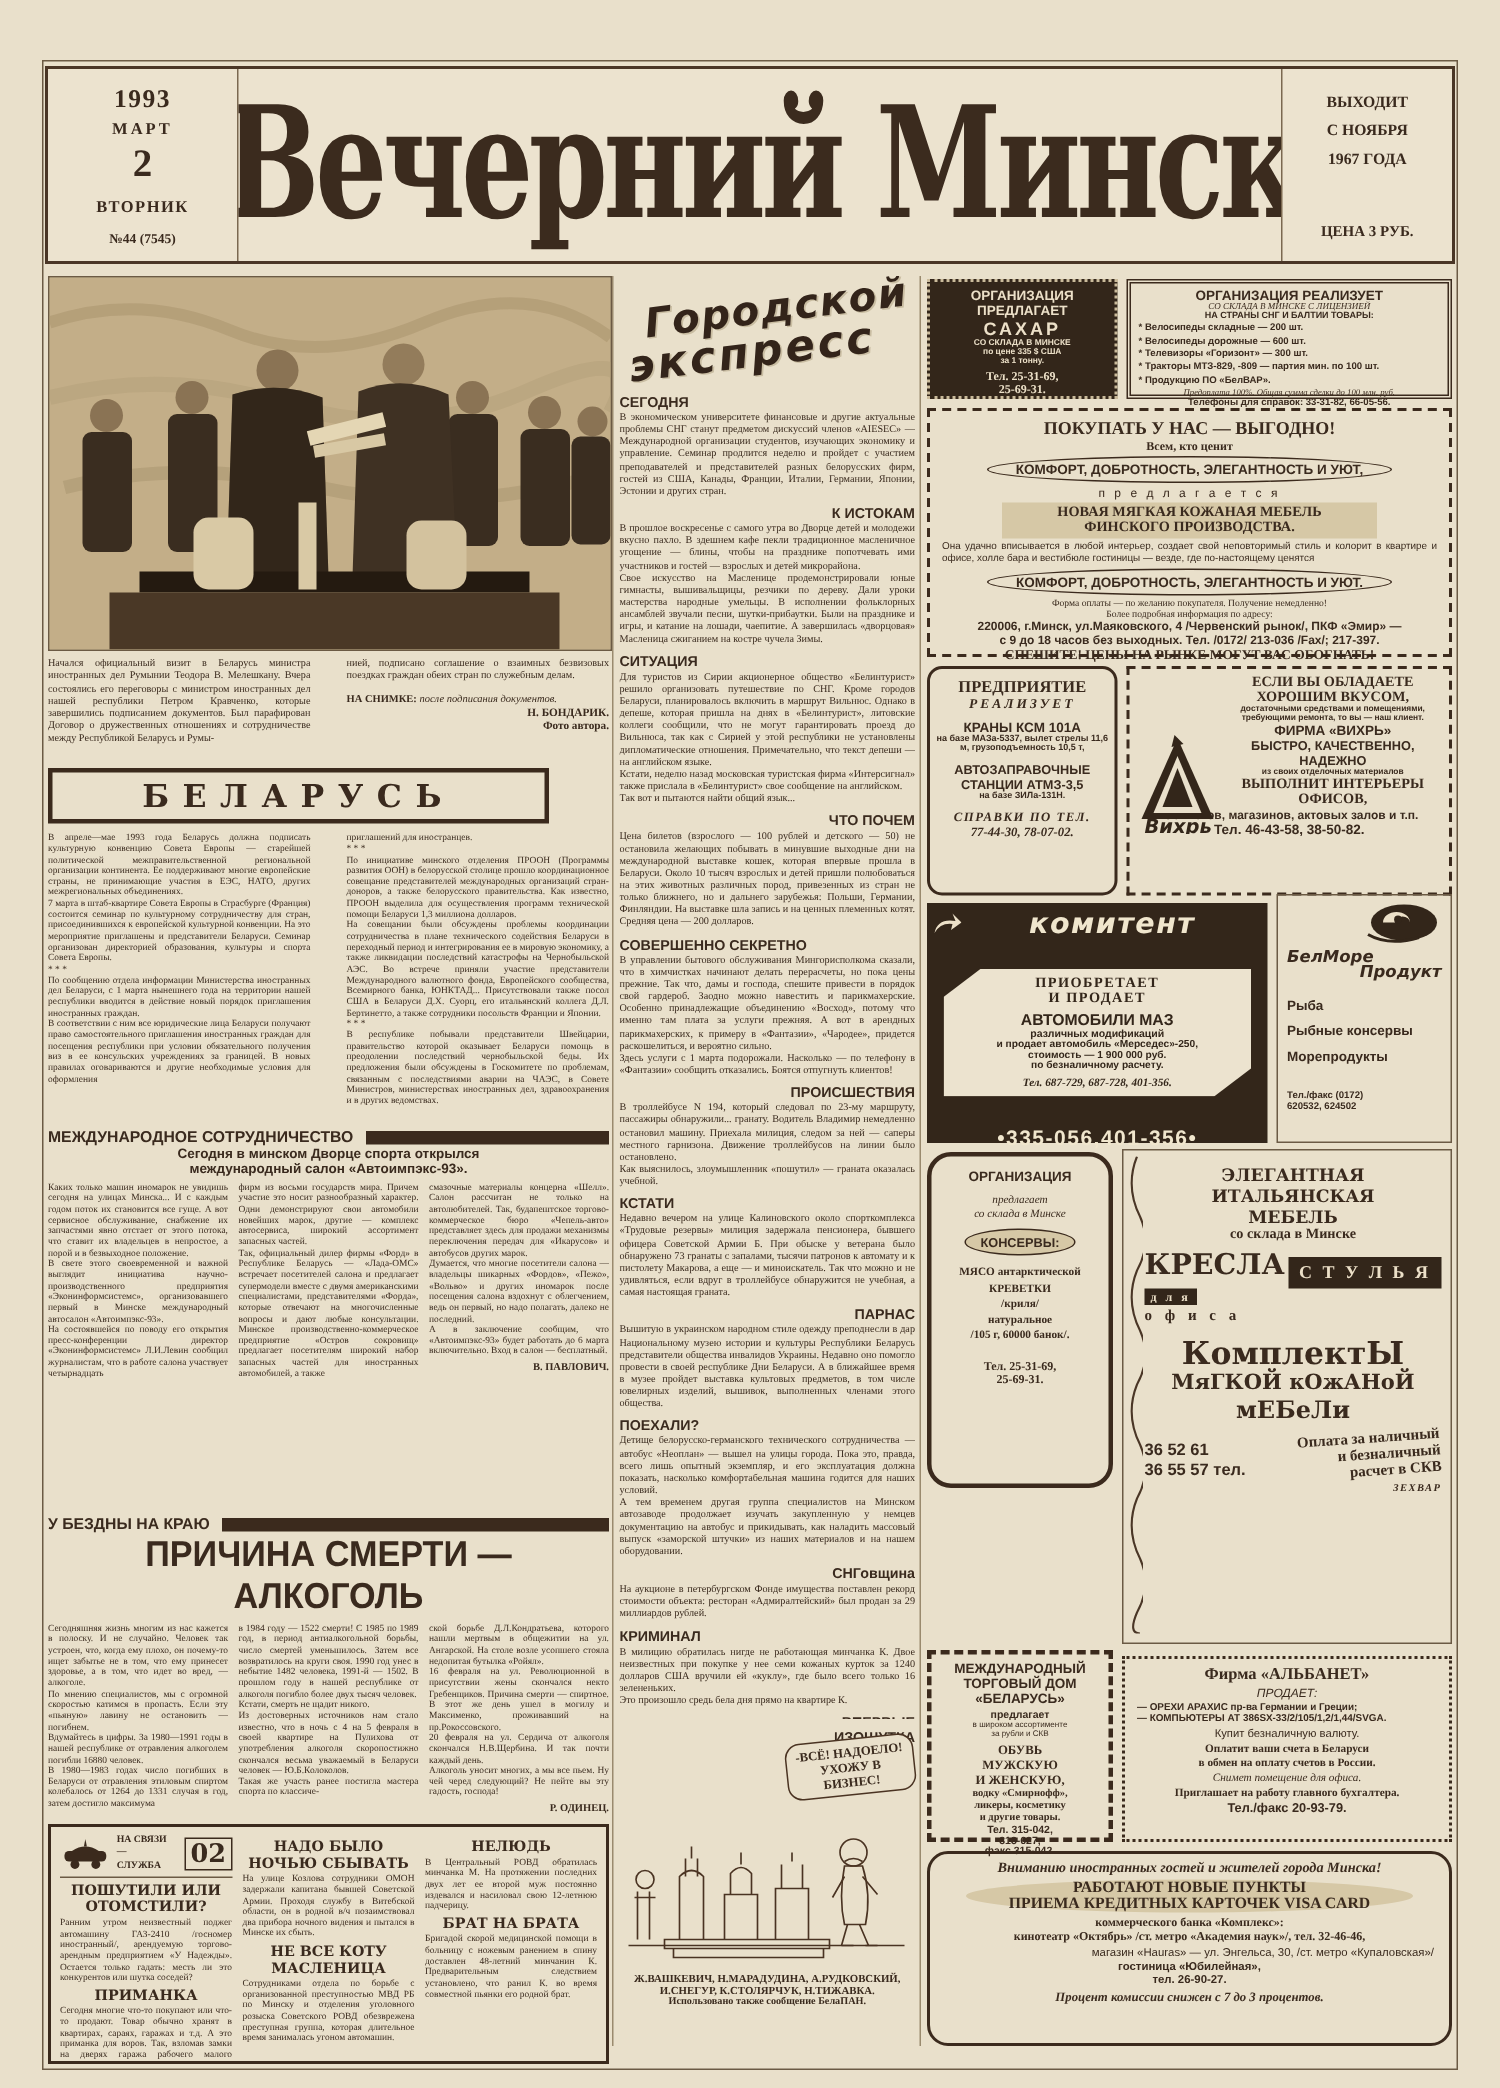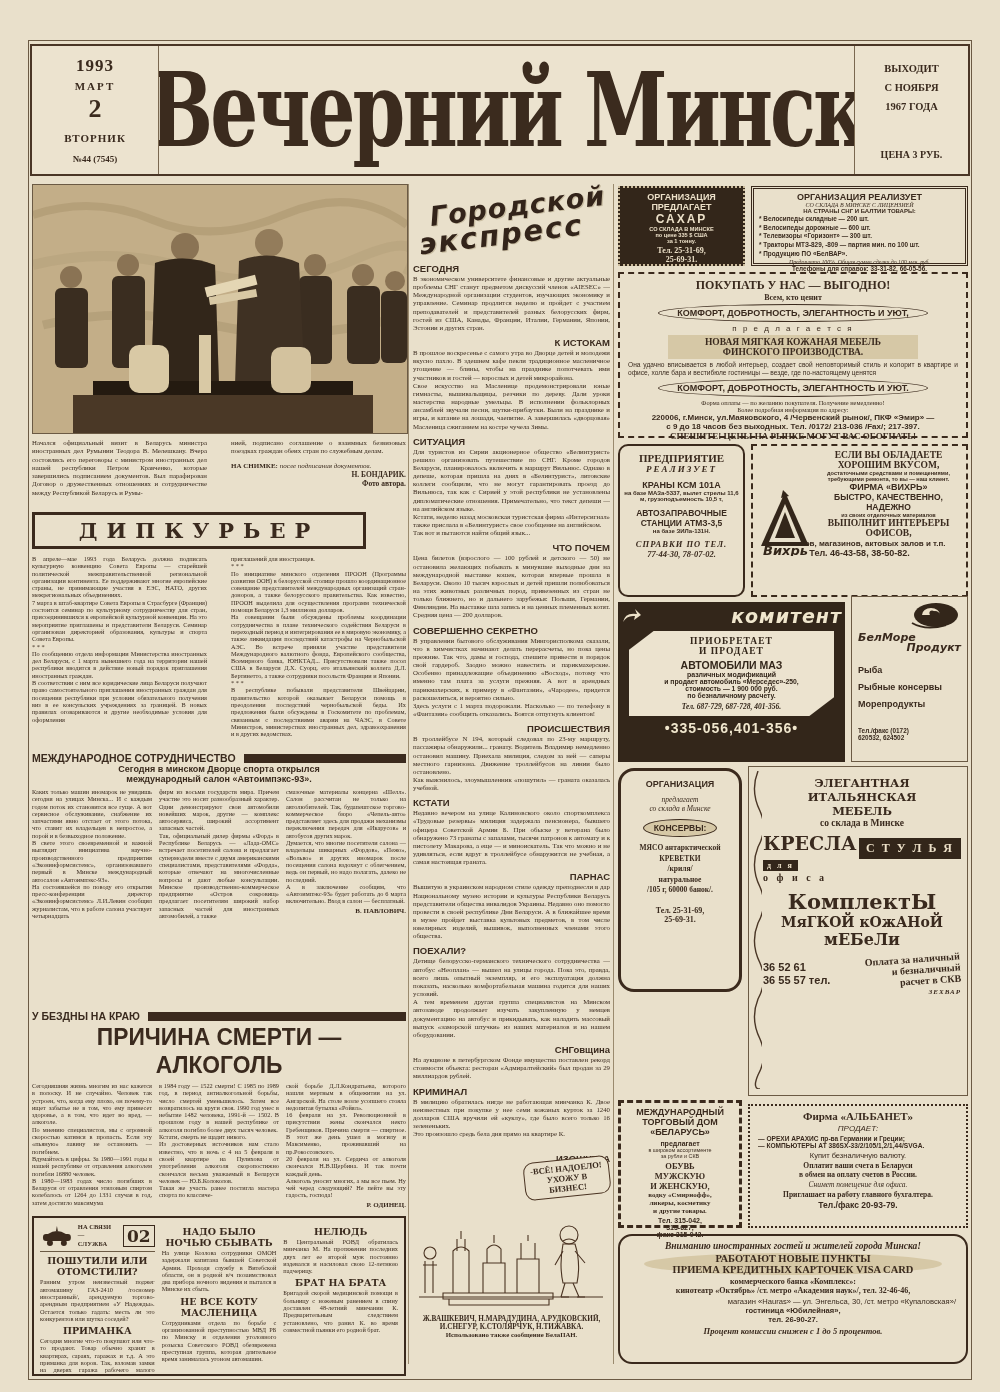--- a/index.html
+++ b/index.html
@@ -145,21 +145,21 @@
           <span style="font-weight:bold;">НА СНИМКЕ:</span>
           <span style="font-style:italic;">после подписания документов.</span>
         </div>
         <div style="text-align:right;font-weight:bold;font-size:7.5px;">Н. БОНДАРИК.</div>
         <div style="text-align:right;font-weight:bold;font-size:7.5px;">Фото автора.</div>
       </div>
     </div>
   </div>
 
   <div class="abs" style="left:32px;top:512px;width:374px;height:250px;overflow:hidden;">
-    <div class="dipbox">ДИПКУРЬЕР</div>
+    <div class="dipbox">БЕЛАРУСЬ</div>
     <div class="cols2">
       <div class="body6 jt pre">В апреле—мае 1993 года Беларусь должна подписать культурную конвенцию Совета Европы — старейшей политической межправительственной региональной организации континента. Ее поддерживают многие европейские страны, не принимающие участия в ЕЭС, НАТО, других межрегиональных объединениях.
 7 марта в штаб-квартире Совета Европы в Страсбурге (Франция) состоится семинар по культурному сотрудничеству для стран, присоединившихся к европейской культурной конвенции. На это мероприятие приглашены и представители Беларуси. Семинар организован директорией образования, культуры и спорта Совета Европы.
 * * *
 По сообщению отдела информации Министерства иностранных дел Беларуси, с 1 марта нынешнего года на территории нашей республики вводится в действие новый порядок приглашения иностранных граждан.
 В соответствии с ним все юридические лица Беларуси получают право самостоятельного приглашения иностранных граждан для посещения республики при условии обязательного получения виз в ее консульских учреждениях за границей. В новых правилах оговариваются и другие необходимые условия для оформления</div>
       <div class="body6 jt pre">приглашений для иностранцев.
 * * *
 По инициативе минского отделения ПРООН (Программы развития ООН) в белорусской столице прошло координационное совещание представителей международных организаций стран-доноров, а также белорусского правительства. Как известно, ПРООН выделила для осуществления программ технической помощи Беларуси 1,3 миллиона долларов.
 На совещании были обсуждены проблемы координации сотрудничества в плане технического содействия Беларуси в переходный период и интегрирования ее в мировую экономику, а также ликвидации последствий катастрофы на Чернобыльской АЭС. Во встрече приняли участие представители Международного валютного фонда, Европейского сообщества, Всемирного банка, ЮНКТАД... Присутствовали также посол США в Беларуси Д.Х. Суорц, его итальянский коллега Д.Л. Бертинетто, а также сотрудники посольств Франции и Японии.
@@ -394,23 +394,23 @@
     </div>
     <div class="sans c" style="font-weight:bold;font-size:8px;margin-top:1px;">кабинетов, магазинов, актовых залов и т.п.</div>
     <div class="sans c" style="font-weight:bold;font-size:9px;">Тел. 46-43-58, 38-50-82.</div>
   </div>
 
   <div class="ad darkbox" style="left:618px;top:602px;width:227px;height:160px;padding:3px;">
     <div style="display:flex;align-items:center;">
       <svg width="20" height="16" viewBox="0 0 20 16">
           <path d="M2 14 Q4 4 16 6 L14 1 20 7 13 12 14 8 Q6 7 2 14 Z" fill="#ece0c8"></path>
         </svg>
-      <div style="flex:1;text-align:right;font-family:'DejaVu Sans',sans-serif;font-weight:bold;font-style:italic;font-size:19px;letter-spacing:1px;color:#f0e6cd;">комитент</div>
-    </div>
-    <div style="background:#ece3cf;color:#33261a;margin:4px 8px;padding:5px 6px;text-align:center;
+      <div style="flex:1;text-align:center;font-family:'DejaVu Sans',sans-serif;font-weight:bold;font-style:italic;font-size:19px;letter-spacing:1px;color:#f0e6cd;">комитент</div>
+    </div>
+    <div style="background:#ece3cf;color:#33261a;margin:19px 8px;padding:5px 6px;text-align:center;
                 clip-path:polygon(12% 0,100% 0,100% 78%,88% 100%,0 100%,0 22%);">
       <div class="pre" style="font-weight:bold;font-size:9.5px;letter-spacing:1px;">ПРИОБРЕТАЕТ
 И  ПРОДАЕТ</div>
       <div class="sans" style="font-weight:bold;font-size:10.5px;margin-top:3px;">АВТОМОБИЛИ МАЗ</div>
       <div class="sans" style="font-weight:bold;font-size:7px;">различных модификаций</div>
       <div class="sans pre" style="font-weight:bold;font-size:6.8px;">и продает автомобиль «Мерседес»-250,
 стоимость — 1 900 000 руб.
 по безналичному расчету.</div>
       <div style="font-style:italic;font-weight:bold;font-size:7.5px;margin-top:3px;">Тел. 687-729, 687-728, 401-356.</div>
     </div>
@@ -507,16 +507,16 @@
 
   <div class="ad" style="left:618px;top:1234px;width:350px;height:130px;border:2px solid #3b2a1d;border-radius:14px;padding:5px 10px;">
     <div class="c" style="font-style:italic;font-weight:bold;font-size:9.5px;">Вниманию иностранных гостей и жителей города Минска!</div>
     <div class="c pre hl" style="font-weight:bold;font-size:10.5px;margin:2px 14px;border-radius:50%;">РАБОТАЮТ НОВЫЕ ПУНКТЫ
 ПРИЕМА КРЕДИТНЫХ КАРТОЧЕК VISA CARD</div>
     <div class="c" style="font-weight:bold;font-size:8px;margin-top:2px;">коммерческого банка «Комплекс»:</div>
     <div class="c" style="font-weight:bold;font-size:8px;">кинотеатр «Октябрь» /ст. метро «Академия наук»/, тел. 32-46-46,</div>
     <div class="sans c" style="font-weight:normal;font-size:7.6px;margin-top:2px;text-align:right;">магазин «Hauras» — ул. Энгельса, 30,  /ст. метро «Купаловская»/</div>
     <div class="sans c" style="font-weight:bold;font-size:7.6px;">гостиница «Юбилейная»,</div>
     <div class="sans c" style="font-weight:bold;font-size:7.6px;">тел. 26-90-27.</div>
-    <div class="c" style="font-style:italic;font-weight:bold;font-size:8.5px;margin-top:2px;">Процент комиссии снижен с 1 до 5 процентов.</div>
+    <div class="c" style="font-style:italic;font-weight:bold;font-size:8.5px;margin-top:2px;">Процент комиссии снижен с 7 до 3 процентов.</div>
   </div>
 
 </div>
 
 </body></html>

